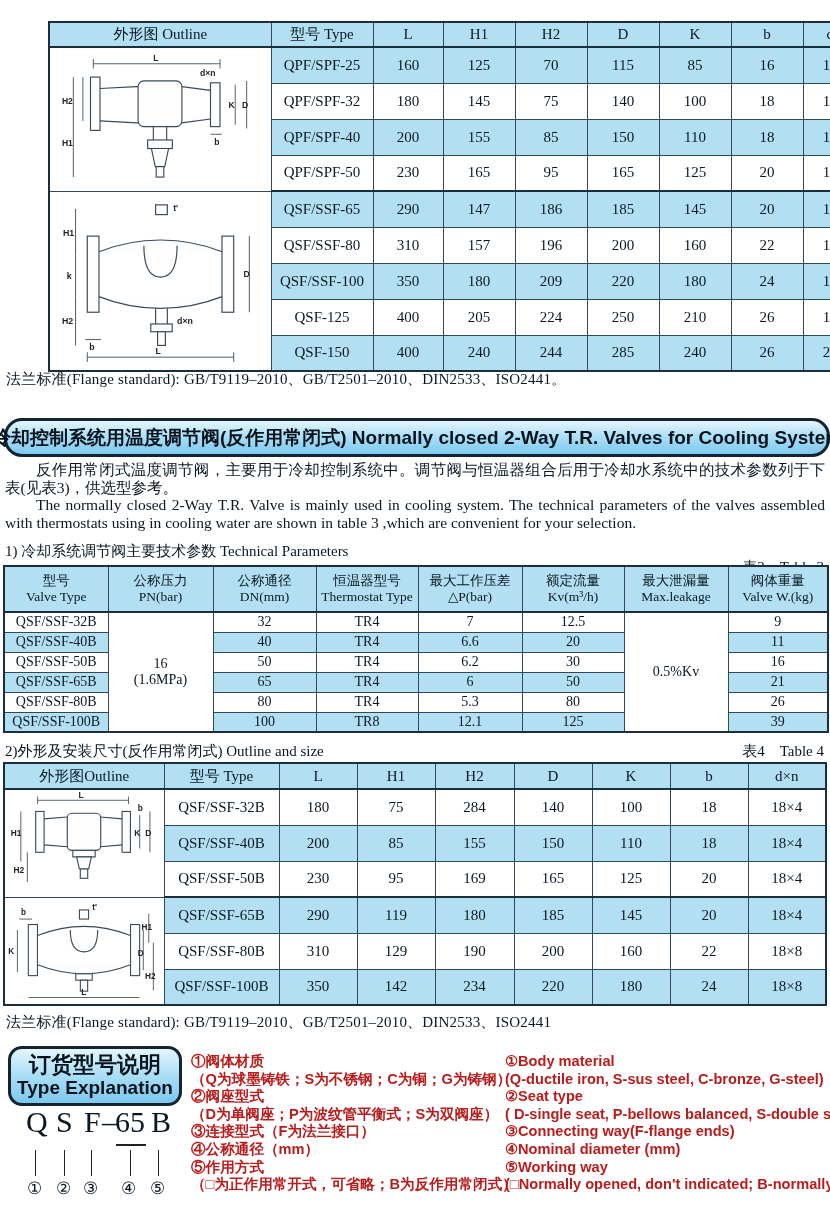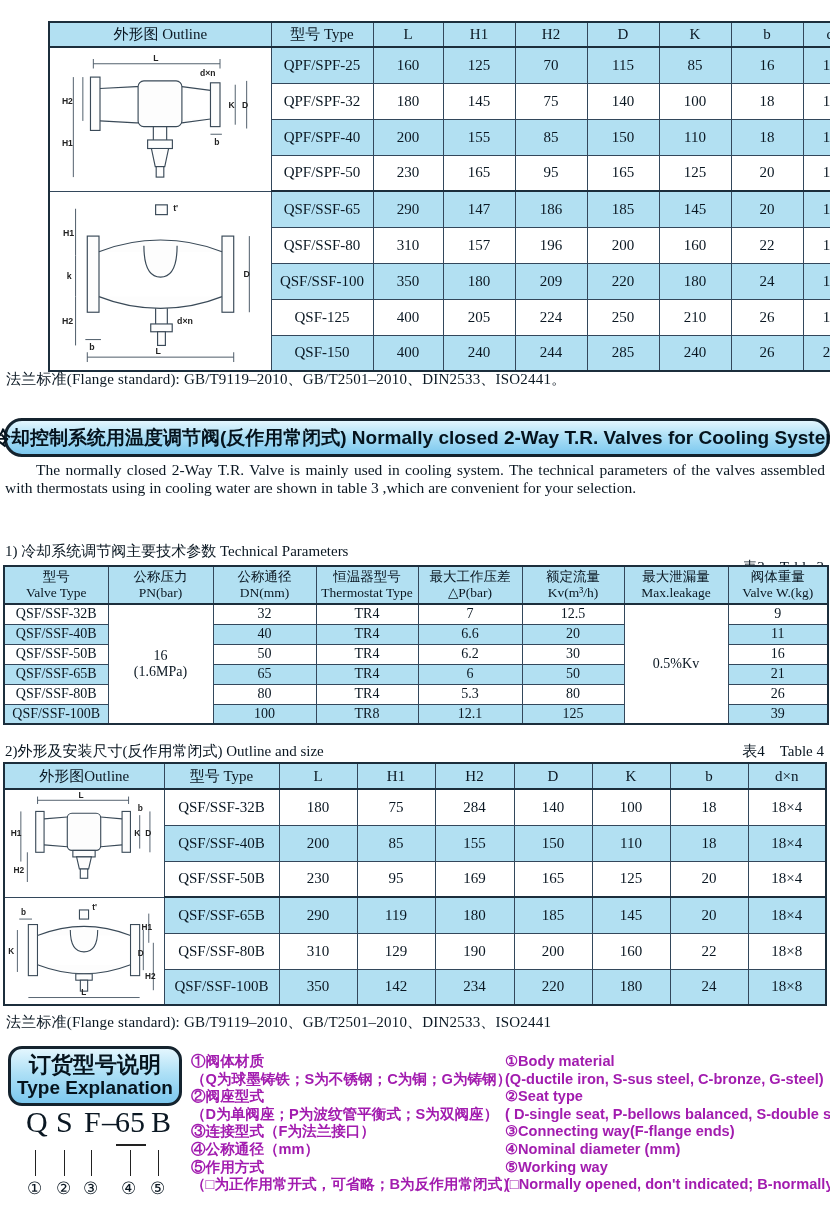--- a/index.html
+++ b/index.html
@@ -21,21 +21,21 @@
   .dimtable th,.dimtable td,.ptable th,.ptable td{
     border:1px solid var(--bline);text-align:center;vertical-align:middle;
     padding:0;font-size:15px;overflow:hidden;
   }
   thead th{background:var(--blue);font-weight:normal;border-bottom:2px solid var(--bdark)!important;}
   tr.hl td{background:var(--blue);}
   td.outline-cell{background:#ffffff!important;}
   tr.group-end td{border-bottom:2px solid var(--bdark);}
   #t1 thead tr{height:25px;} #t1 tbody tr{height:36px;}
   #t4 thead tr{height:26px;} #t4 tbody tr{height:36px;}
-  #t3 thead tr{height:38px;} #t3 tbody tr{height:20px;}
+  #t3 thead tr{height:46px;} #t3 tbody tr{height:20px;}
   .ptable th{font-size:13.5px;line-height:16px;}
   .ptable td{font-size:14px;}
   .pn-cell,.leak-cell{background:#ffffff!important;font-size:14px;}
 
   .note{font-size:15px;letter-spacing:0.2px;}
   .seclabel{font-size:15px;text-align:right;}
   .secref{font-size:15px;}
 
   
   .banner{
@@ -57,21 +57,21 @@
   .badge .zh{font-size:22px;line-height:24px;}
   .badge .en{font-size:19px;line-height:22px;}
 
   
   .codebox{left:24px;top:1106px;width:160px;height:100px;font-family:"Liberation Serif",serif;}
   .codebox .ch{position:absolute;top:0;font-size:30px;line-height:32px;}
   .codebox .bracket{position:absolute;top:38px;border-top:2px solid #222;height:0;}
   .codebox .vline{position:absolute;top:44px;height:26px;width:0;border-left:1.5px solid #222;}
   .codebox .circ{position:absolute;top:72px;font-size:17px;font-family:"Liberation Sans",sans-serif;}
 
-  .biglist{font-family:"Liberation Sans",sans-serif;font-weight:600;font-size:14.6px;line-height:17.6px;color:#a21caf;}
+  .biglist{font-family:"Liberation Sans",sans-serif;font-weight:600;font-size:14.6px;line-height:17.6px;color:#b91c1c;}
   .biglist div{white-space:nowrap;}
 
   
   .diag svg{display:block;margin:0 auto;}
   .dtext{font-family:"Liberation Sans",sans-serif;font-size:9px;fill:#222;font-weight:bold;}
   .dln{stroke:#4a5866;stroke-width:1;fill:none;}
   .dfig{stroke:#3a4a58;stroke-width:1.2;fill:#fdfdfd;}
 </style>
 </head>
 <body>
@@ -256,20 +256,21 @@
         <td>22×8</td>
       </tr>
     </tbody>
 </table>
 
 <div class="note abs" style="left:6px;top:370px;">法兰标准(Flange  standard):  GB/T9119–2010、GB/T2501–2010、DIN2533、ISO2441。</div>
 
 <div class="banner abs">冷却控制系统用温度调节阀(反作用常闭式) Normally closed 2-Way T.R. Valves for Cooling System</div>
 
 <div class="para abs" style="top:461px;">
+  <p>反作用常闭式温度调节阀，主要用于冷却控制系统中。调节阀与恒温器组合后用于冷却水系统中的技术参数列于下表(见表3)，供选型参考。</p>
   <p>The normally closed 2-Way T.R. Valve is mainly used in cooling system. The technical parameters of the valves assembled with thermostats using in cooling water are shown in table 3 ,which are convenient for your selection.</p>
 </div>
 
 <div class="seclabel abs" style="left:5px;top:542px;">1) 冷却系统调节阀主要技术参数  Technical Parameters</div>
 <div class="secref abs" style="right:6px;top:542px;white-space:pre;margin-top:16px;">表3    Table 3</div>
 
 <table id="t3" class="ptable abs" style="left:3px;top:565px;width:824px;">
   <colgroup>
     <col style="width:104px">
       <col style="width:105px">

